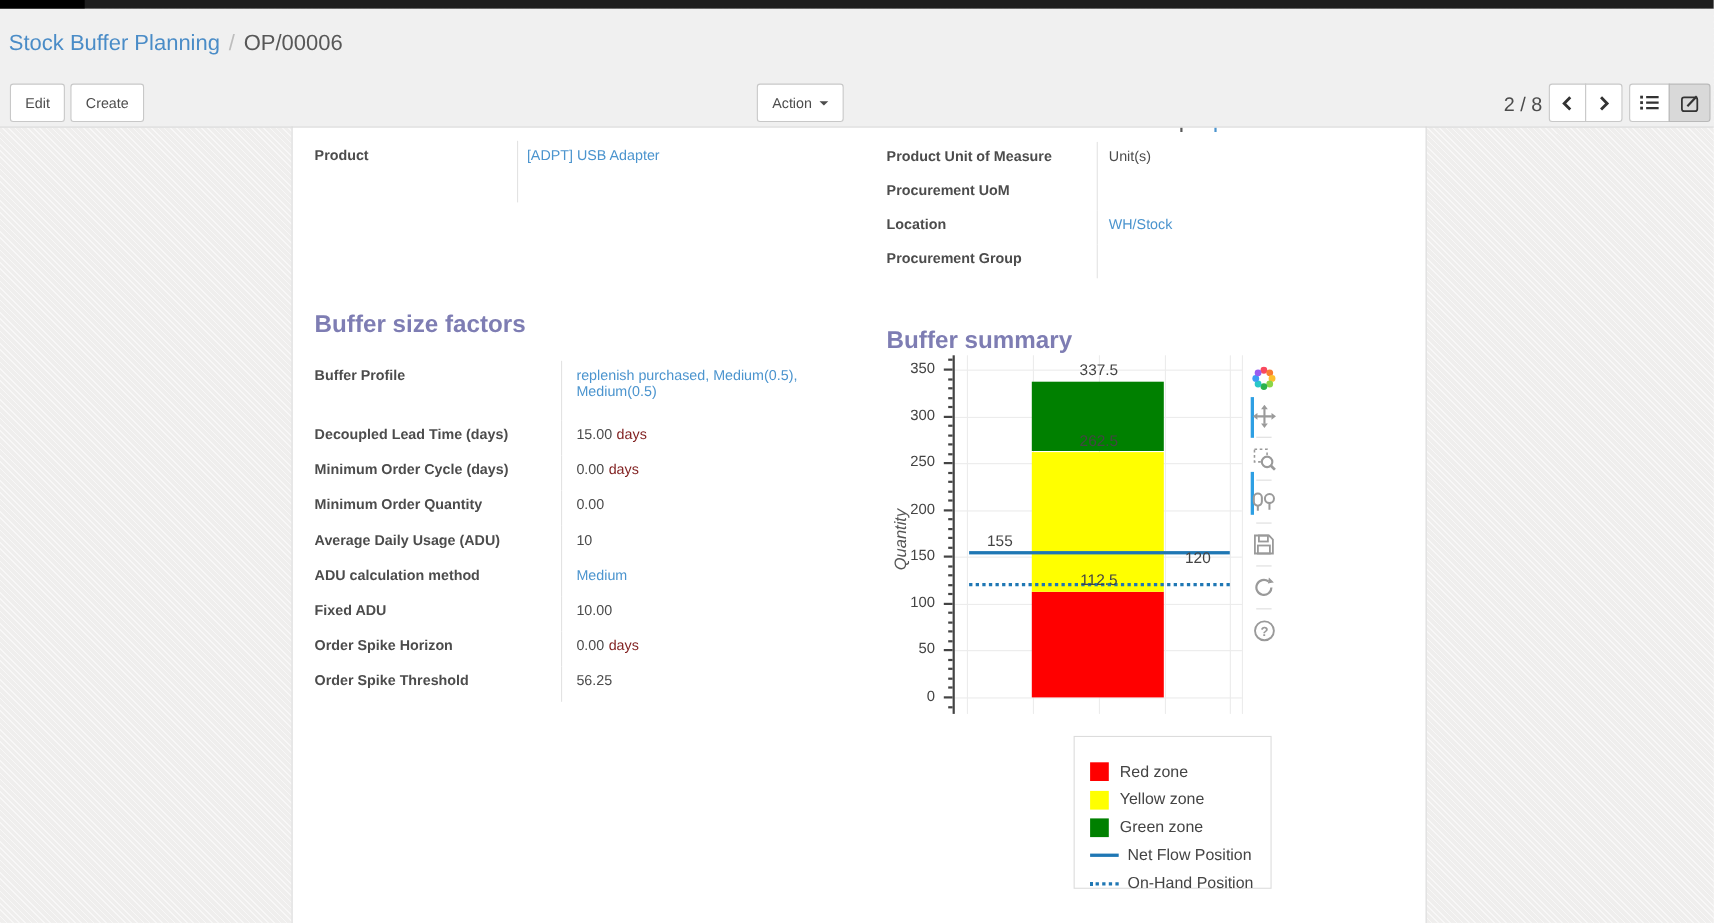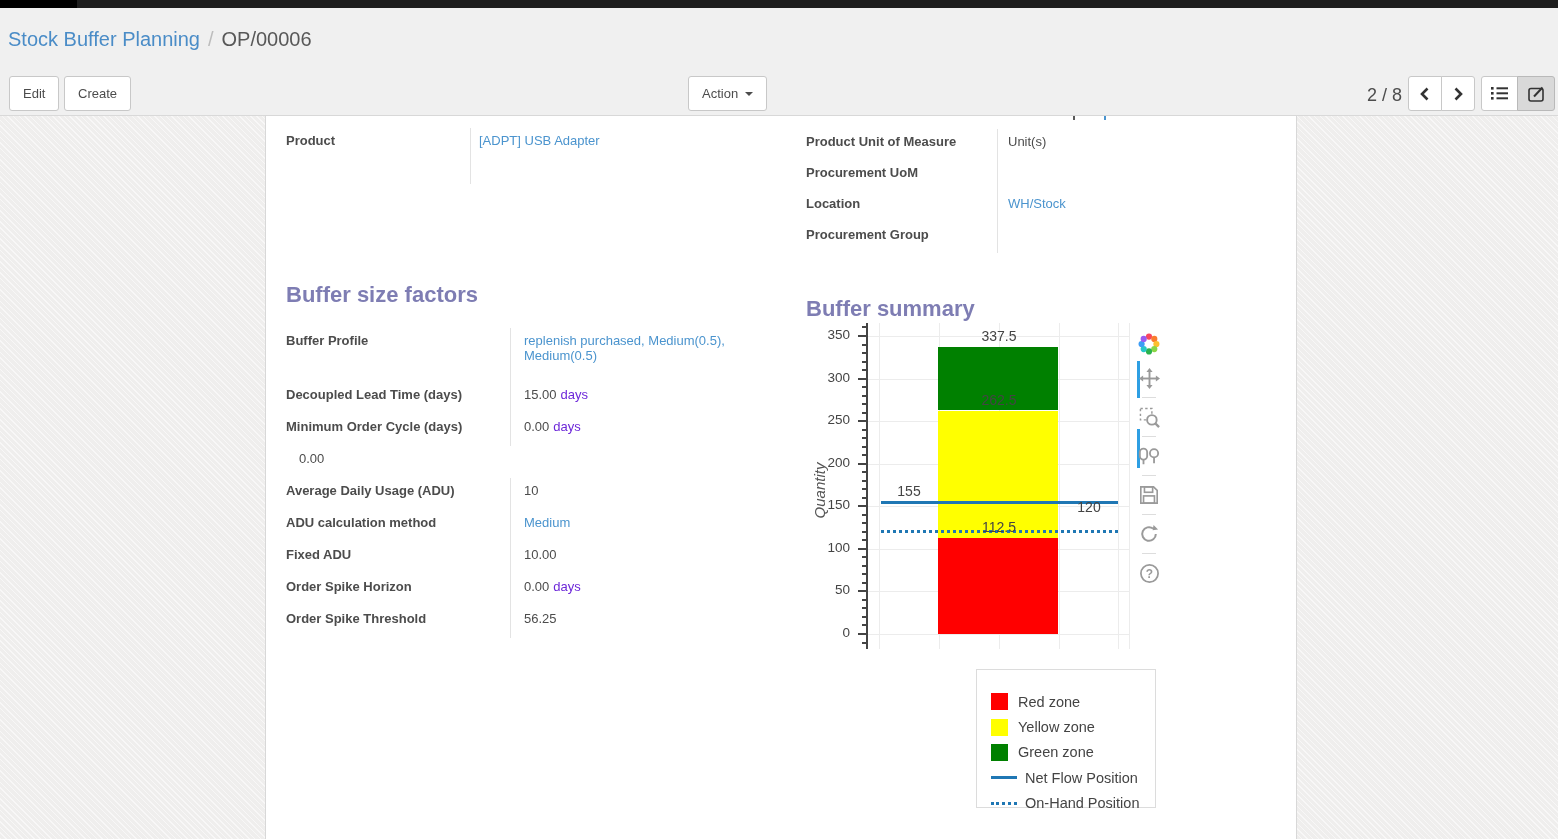--- a/index.html
+++ b/index.html
@@ -35,21 +35,21 @@
   
   .fgroup{position:absolute;font-size:13px;color:#4c4c4c;}
   .frow{display:flex;align-items:flex-start;}
   .flabel{font-weight:bold;padding-top:5px;border-right:1px solid #e3e3e3;align-self:stretch;box-sizing:border-box;}
   .fvalue{padding-top:5px;}
   .g-left .flabel{width:185px;}   .g-left .fvalue{padding-left:8px;}
   .g-right .flabel{width:192px;}  .g-right .fvalue{padding-left:10px;}
   .g-factors .flabel{width:225px;}.g-factors .fvalue{padding-left:13px;width:272px;}
   .g-left .frow{min-height:56px;} .g-right .frow{min-height:31px;} .g-factors .frow{min-height:32px;}
   .lnk{color:#4b94ce;cursor:pointer;}
-  .unit{color:#6d28d9;margin-left:4px;}
+  .unit{color:#7f1d1d;margin-left:4px;}
   .section-title{position:absolute;font-size:22px;font-weight:bold;color:#7e7db3;}
   
   #chart-layer{position:absolute;left:0;top:0;width:1030px;height:724px;pointer-events:none;}
   .hgrid{position:absolute;height:1px;background:#ececec;}
   .vgrid{position:absolute;width:1px;background:#ececec;}
   .yaxis-line{position:absolute;width:2px;background:#444;}
   .tick{position:absolute;height:2px;background:#444;}
   .ticklabel{position:absolute;width:44px;text-align:right;font-size:13.5px;color:#444;}
   .bar{position:absolute;}
   .refline{position:absolute;box-sizing:border-box;}
@@ -165,20 +165,21 @@
       </div>
       <div class="frow">
         <div class="flabel">Decoupled Lead Time (days)</div>
         <div class="fvalue"><span>15.00</span><span class="unit">days</span></div>
       </div>
       <div class="frow">
         <div class="flabel">Minimum Order Cycle (days)</div>
         <div class="fvalue"><span>0.00</span><span class="unit">days</span></div>
       </div>
       <div class="frow">
+        <div class="flabel">Minimum Order Quantity</div>
         <div class="fvalue">0.00</div>
       </div>
       <div class="frow">
         <div class="flabel">Average Daily Usage (ADU)</div>
         <div class="fvalue">10</div>
       </div>
       <div class="frow">
         <div class="flabel">ADU calculation method</div>
         <div class="fvalue"><span class="lnk">Medium</span></div>
       </div>

